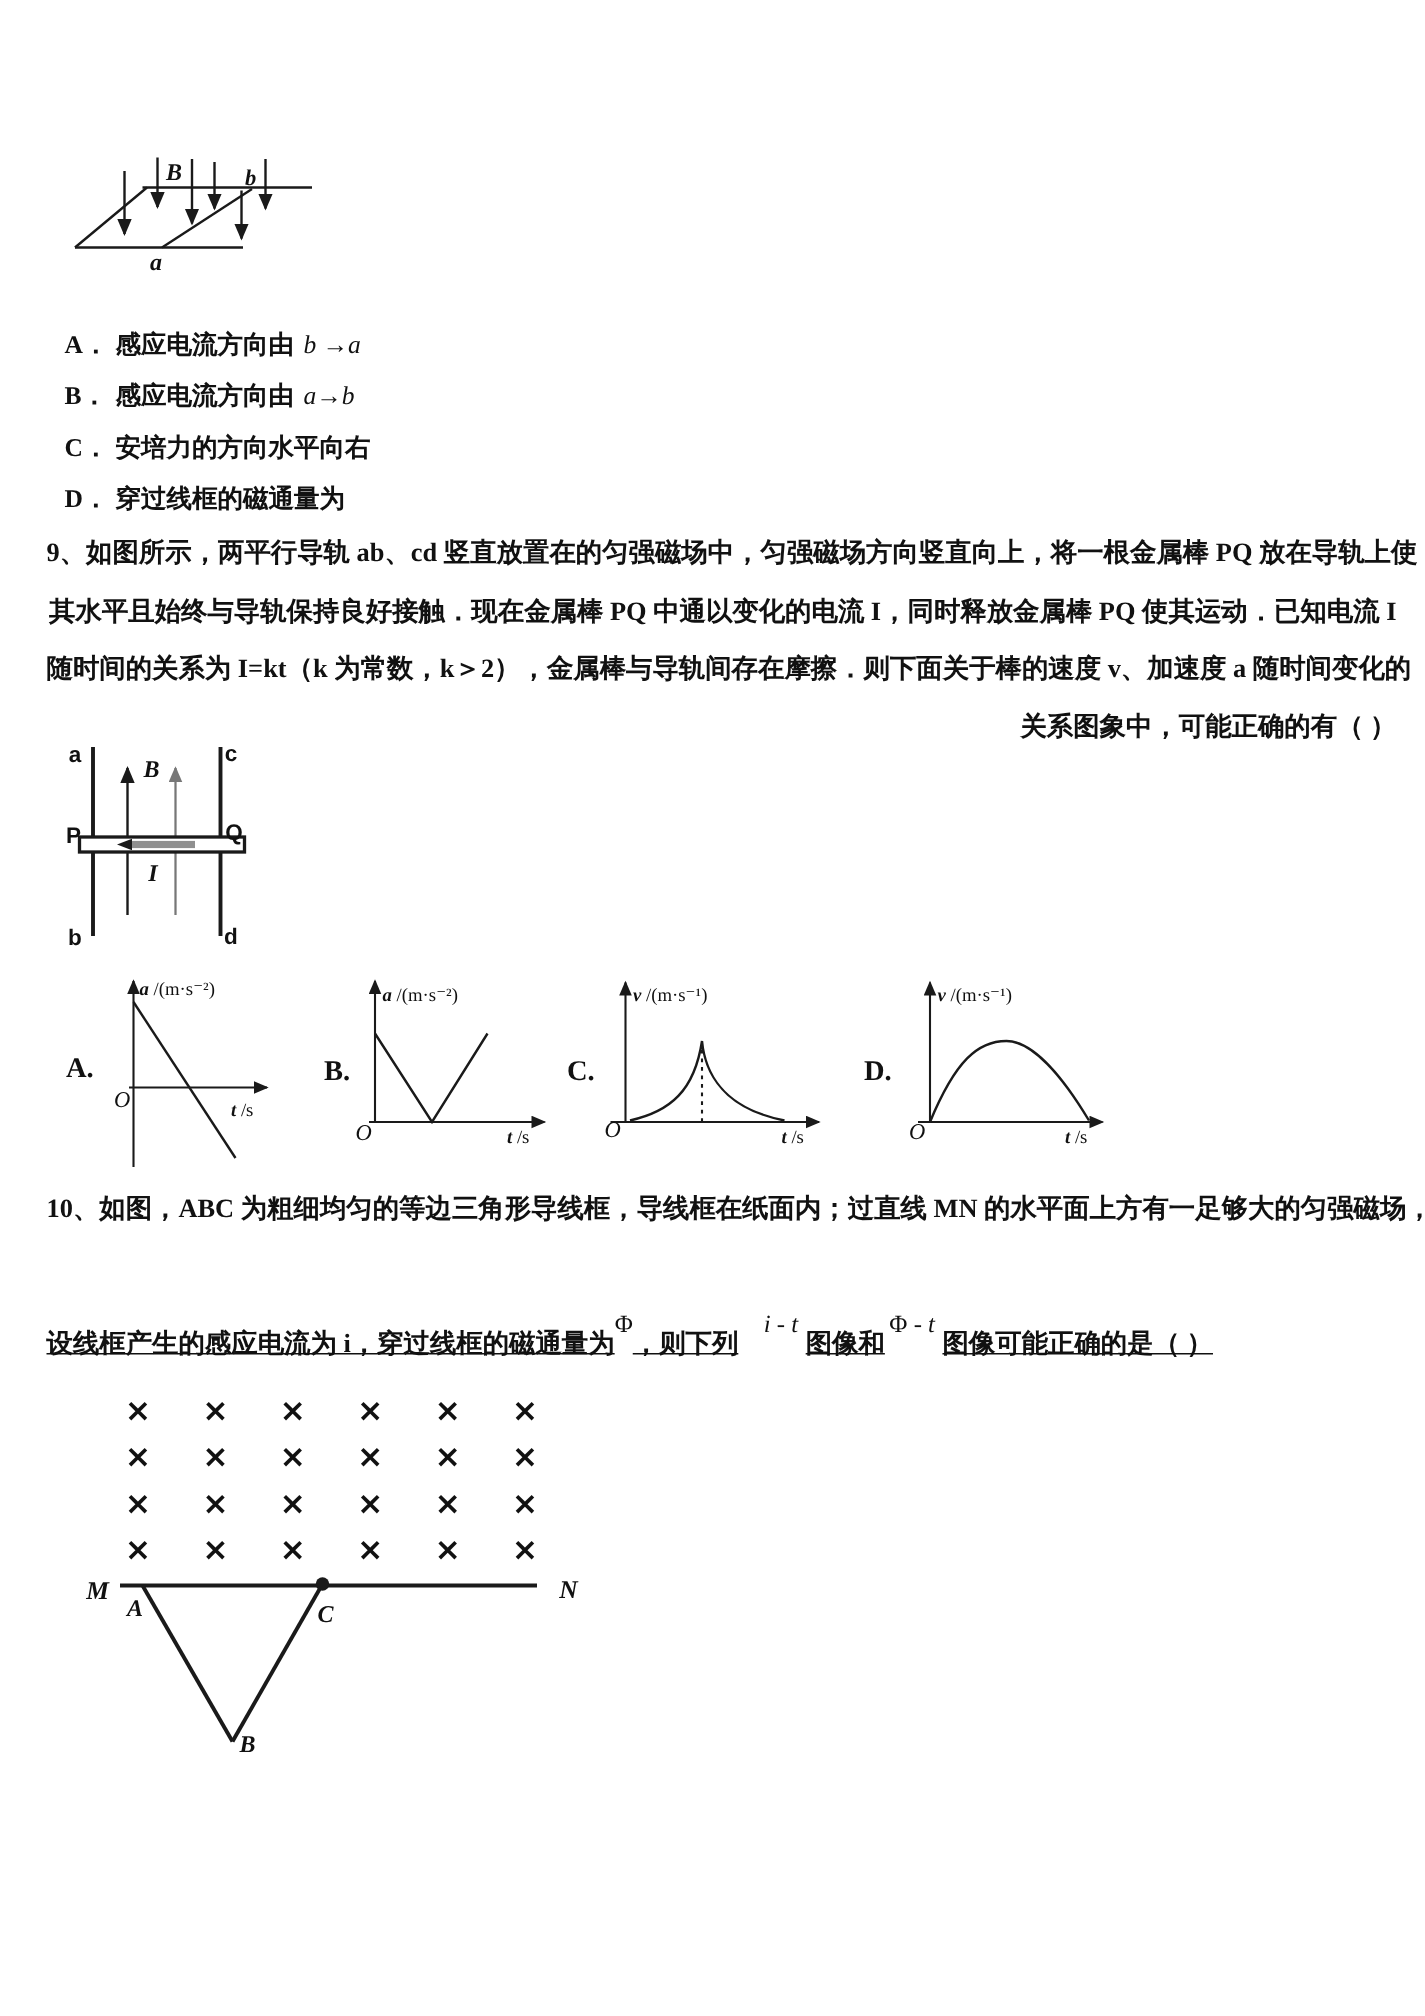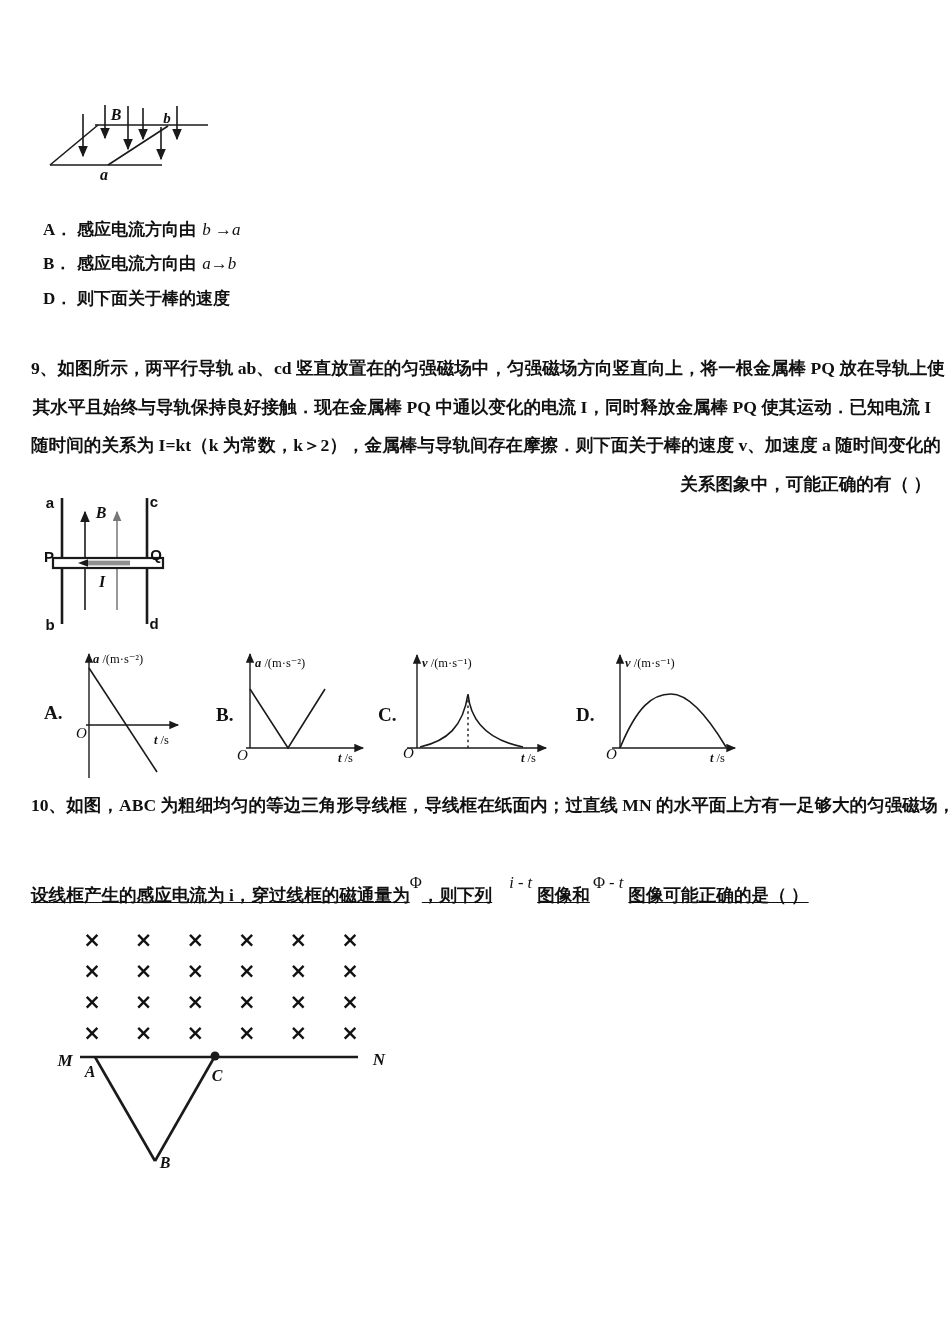--- a/index.html
+++ b/index.html
@@ -63,21 +63,22 @@
       <line class="ln" x1="121" y1="41" x2="121" y2="73" marker-end="url(#arr)"></line>
     </g>
     <text class="ital" x="76" y="34" font-size="16" text-anchor="middle">B</text>
     <text class="ital" x="127" y="37" font-size="15" text-anchor="middle">b</text>
     <text class="ital" x="64" y="94" font-size="16" text-anchor="middle">a</text>
   </svg>
 
   <div id="options" class="abs">
     <div><span class="opt-label">A．</span><span>感应电流方向由 </span><span class="opt-math">b →a</span></div>
     <div><span class="opt-label">B．</span><span>感应电流方向由 </span><span class="opt-math">a→b</span></div>
-    <div><span class="opt-label">D．</span><span>则下面关于棒的速度</span><span class="opt-math"></span></div>
+    <div><span class="opt-label">C．</span><span>安培力的方向水平向右</span><span class="opt-math"></span></div>
+    <div><span class="opt-label">D．</span><span>穿过线框的磁通量为</span><span class="opt-math"></span></div>
   </div>
 
   <div id="q9-text" class="abs para">
     <div>9、如图所示，两平行导轨 ab、cd 竖直放置在的匀强磁场中，匀强磁场方向竖直向上，将一根金属棒 PQ 放在导轨上使</div>
     <div>其水平且始终与导轨保持良好接触．现在金属棒 PQ 中通以变化的电流 I，同时释放金属棒 PQ 使其运动．已知电流 I</div>
     <div>随时间的关系为 I=kt（k 为常数，k＞2），金属棒与导轨间存在摩擦．则下面关于棒的速度 v、加速度 a 随时间变化的</div>
     <div>关系图象中，可能正确的有（ ）</div>
   </div>
 
   <svg style="left:40px;top:490px" width="135" height="145" viewBox="0 0 135 145">

